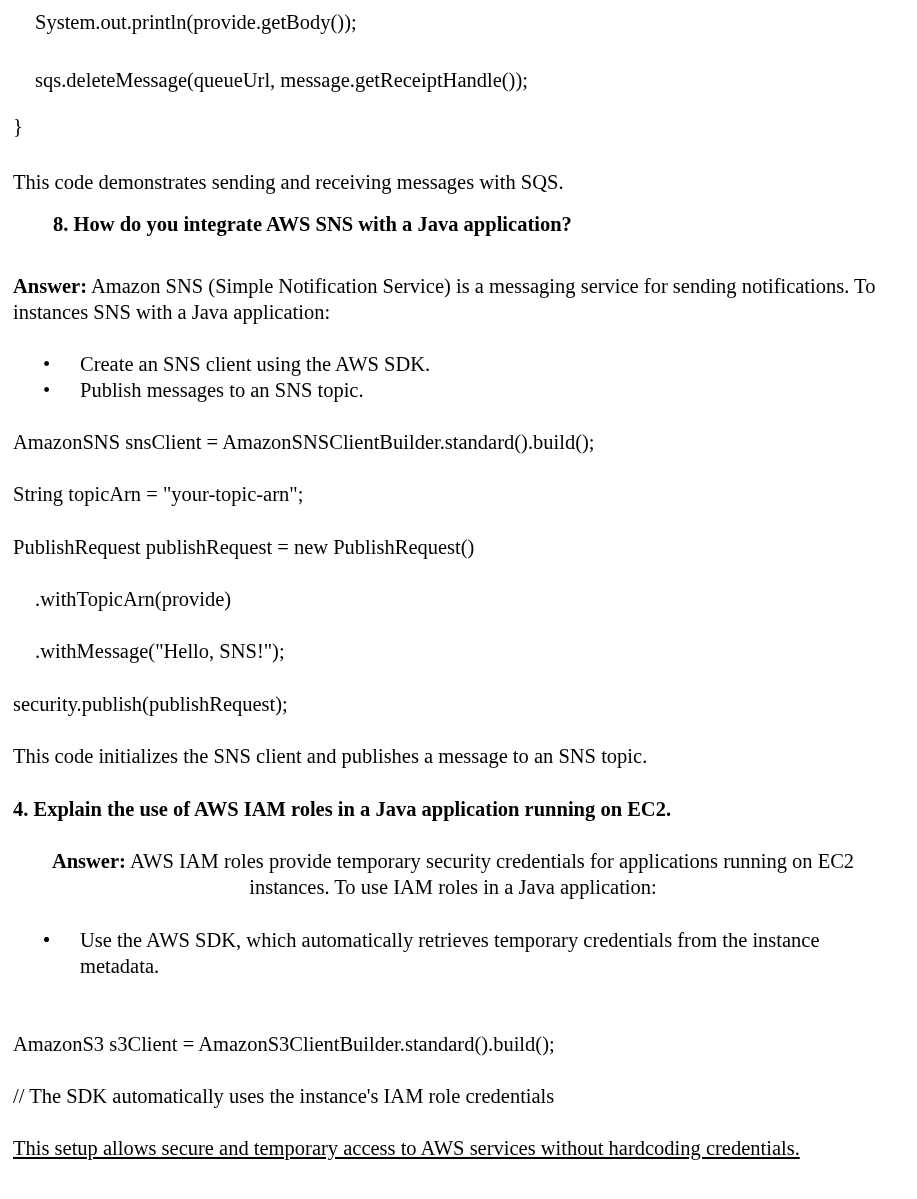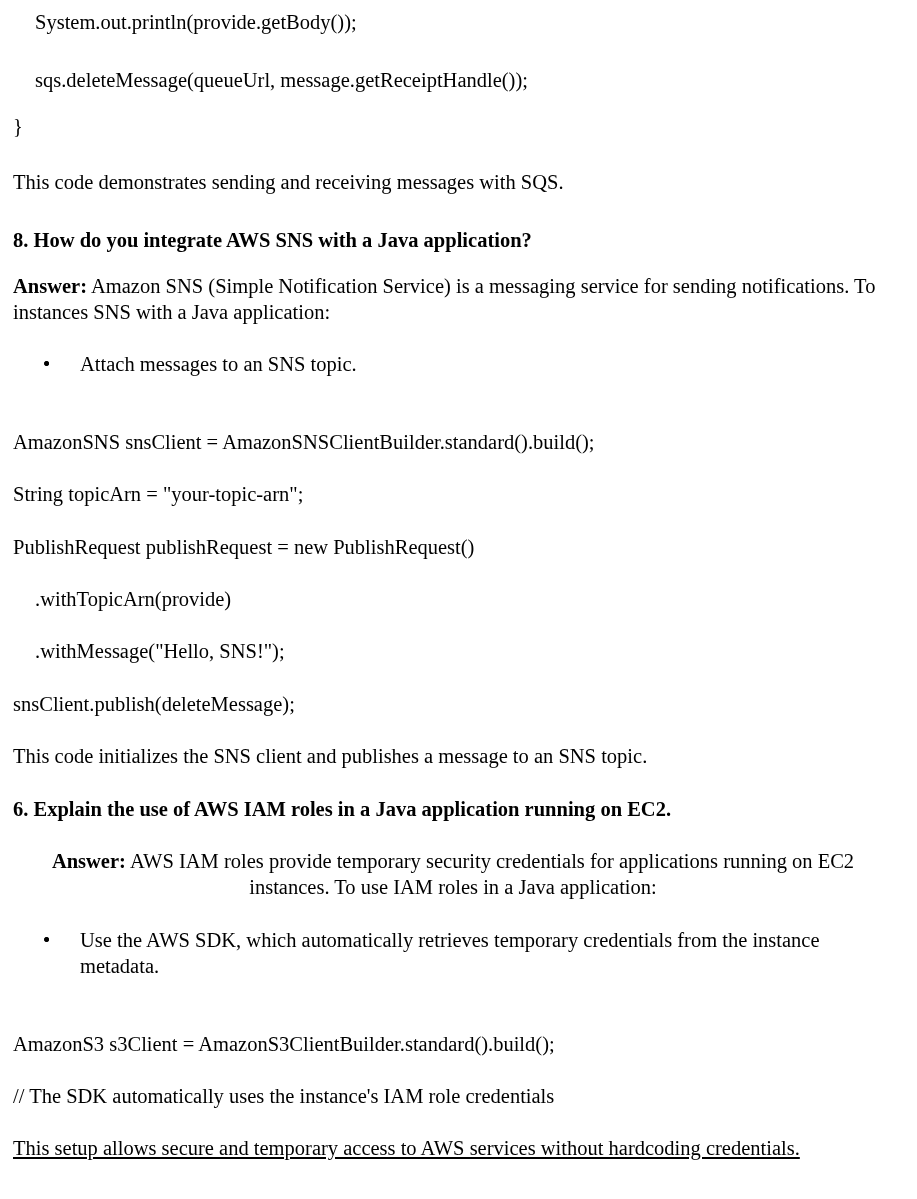--- a/index.html
+++ b/index.html
@@ -54,46 +54,47 @@
 <body>
 
 <div>
 
   <div class="line indent" style="top:9px;">System.out.println(provide.getBody());</div>
   <div class="line indent" style="top:67px;">sqs.deleteMessage(queueUrl, message.getReceiptHandle());</div>
   <div class="line" style="top:113px;">}</div>
 
   <div class="line" style="top:169px;">This code demonstrates sending and receiving messages with SQS.</div>
 
-  <div class="line bold" style="top:227px;">8. How do you integrate AWS SNS with a Java application?</div>
+  <div class="line bold" style="top:211px;margin-left:40px;">8. How do you integrate AWS SNS with a Java application?</div>
 
   <div class="para" style="top:273px;">
     <span class="bold">Answer:</span><span> Amazon SNS (Simple Notification Service) is a messaging service for sending notifications. To instances SNS with a Java application:</span>
   </div>
 
   <ul class="bullet-list" style="top:351px;">
     <li>
       <span class="dot">•</span>
+      <span>Create an SNS client using the AWS SDK.</span>
     </li>
     <li>
       <span class="dot">•</span>
-      <span>Attach messages to an SNS topic.</span>
+      <span>Publish messages to an SNS topic.</span>
     </li>
   </ul>
 
   <div class="line" style="top:429px;">AmazonSNS snsClient = AmazonSNSClientBuilder.standard().build();</div>
   <div class="line" style="top:481px;">String topicArn = "your-topic-arn";</div>
   <div class="line" style="top:534px;">PublishRequest publishRequest = new PublishRequest()</div>
   <div class="line indent" style="top:586px;">.withTopicArn(provide)</div>
   <div class="line indent" style="top:638px;">.withMessage("Hello, SNS!");</div>
-  <div class="line" style="top:691px;">snsClient.publish(deleteMessage);</div>
+  <div class="line" style="top:691px;">security.publish(publishRequest);</div>
 
   <div class="line" style="top:743px;">This code initializes the SNS client and publishes a message to an SNS topic.</div>
 
-  <div class="line bold" style="top:796px;">6. Explain the use of AWS IAM roles in a Java application running on EC2.</div>
+  <div class="line bold" style="top:796px;">4. Explain the use of AWS IAM roles in a Java application running on EC2.</div>
 
   <div class="para" style="top:848px;text-align:center;">
     <span class="bold">Answer:</span><span> AWS IAM roles provide temporary security credentials for applications running on EC2 instances. To use IAM roles in a Java application:</span>
   </div>
 
   <ul class="bullet-list" style="top:927px;">
     <li>
       <span class="dot">•</span>
     </li>
     <li class="wrap-li">

